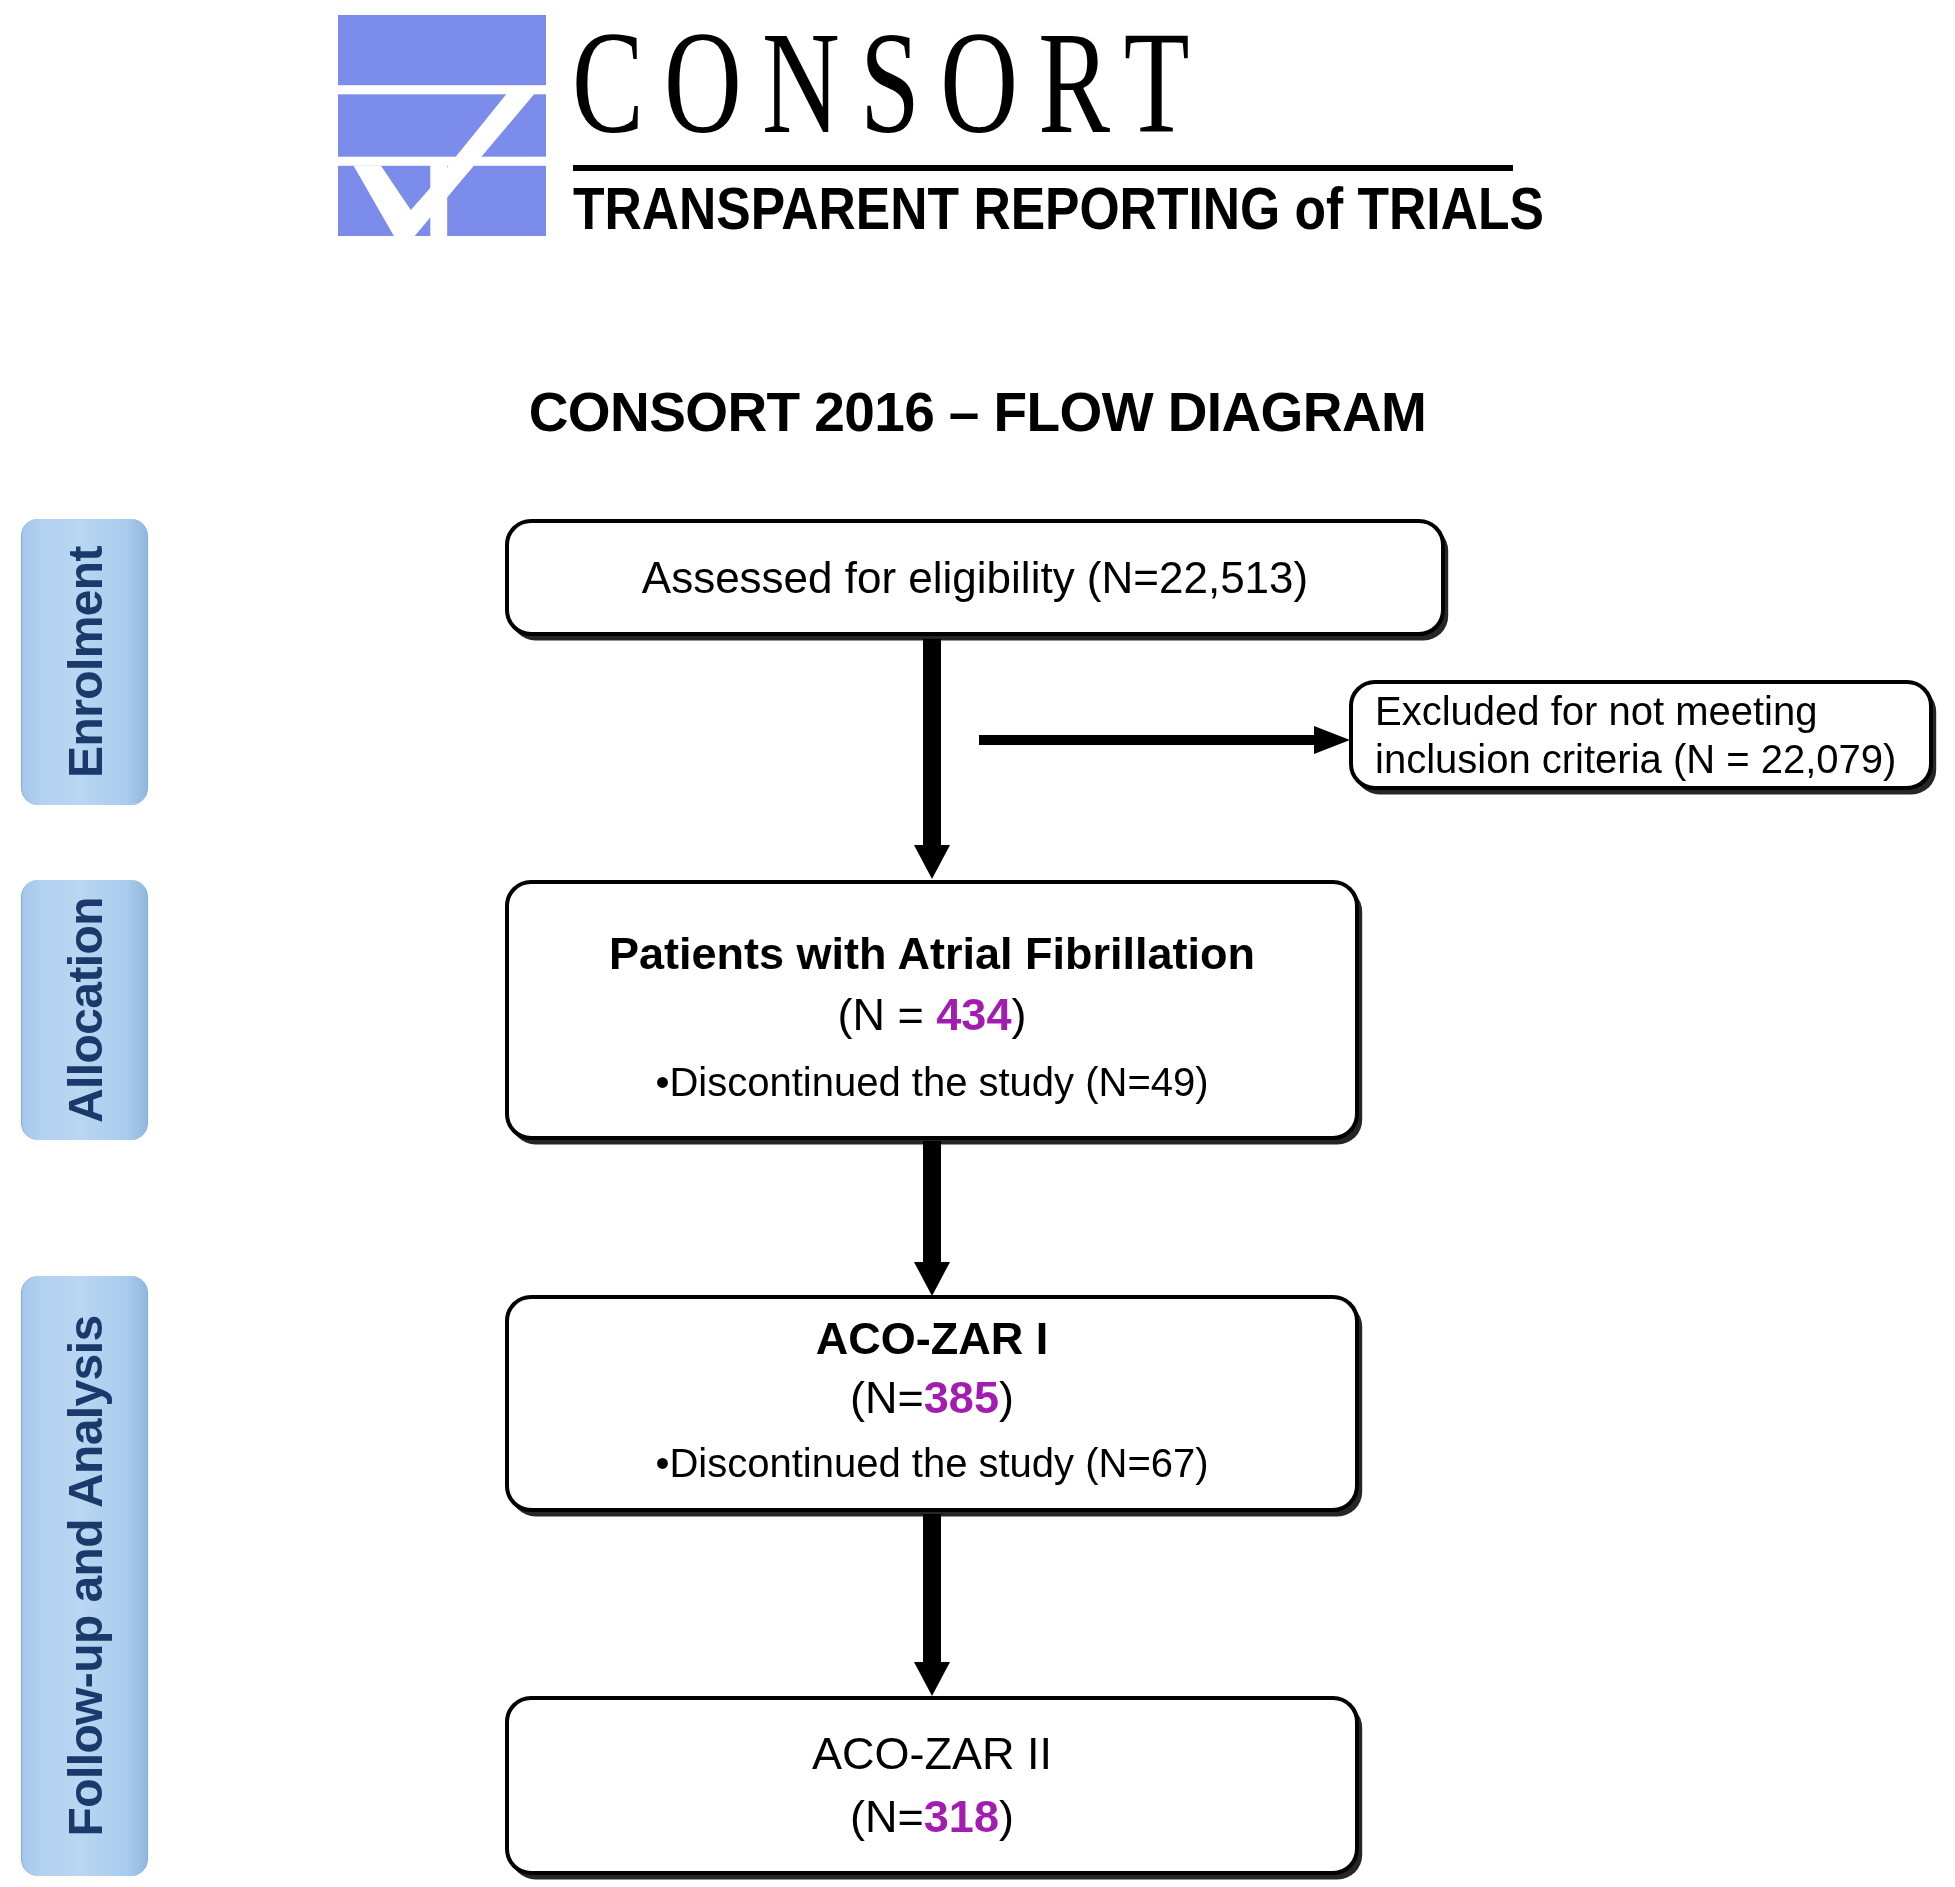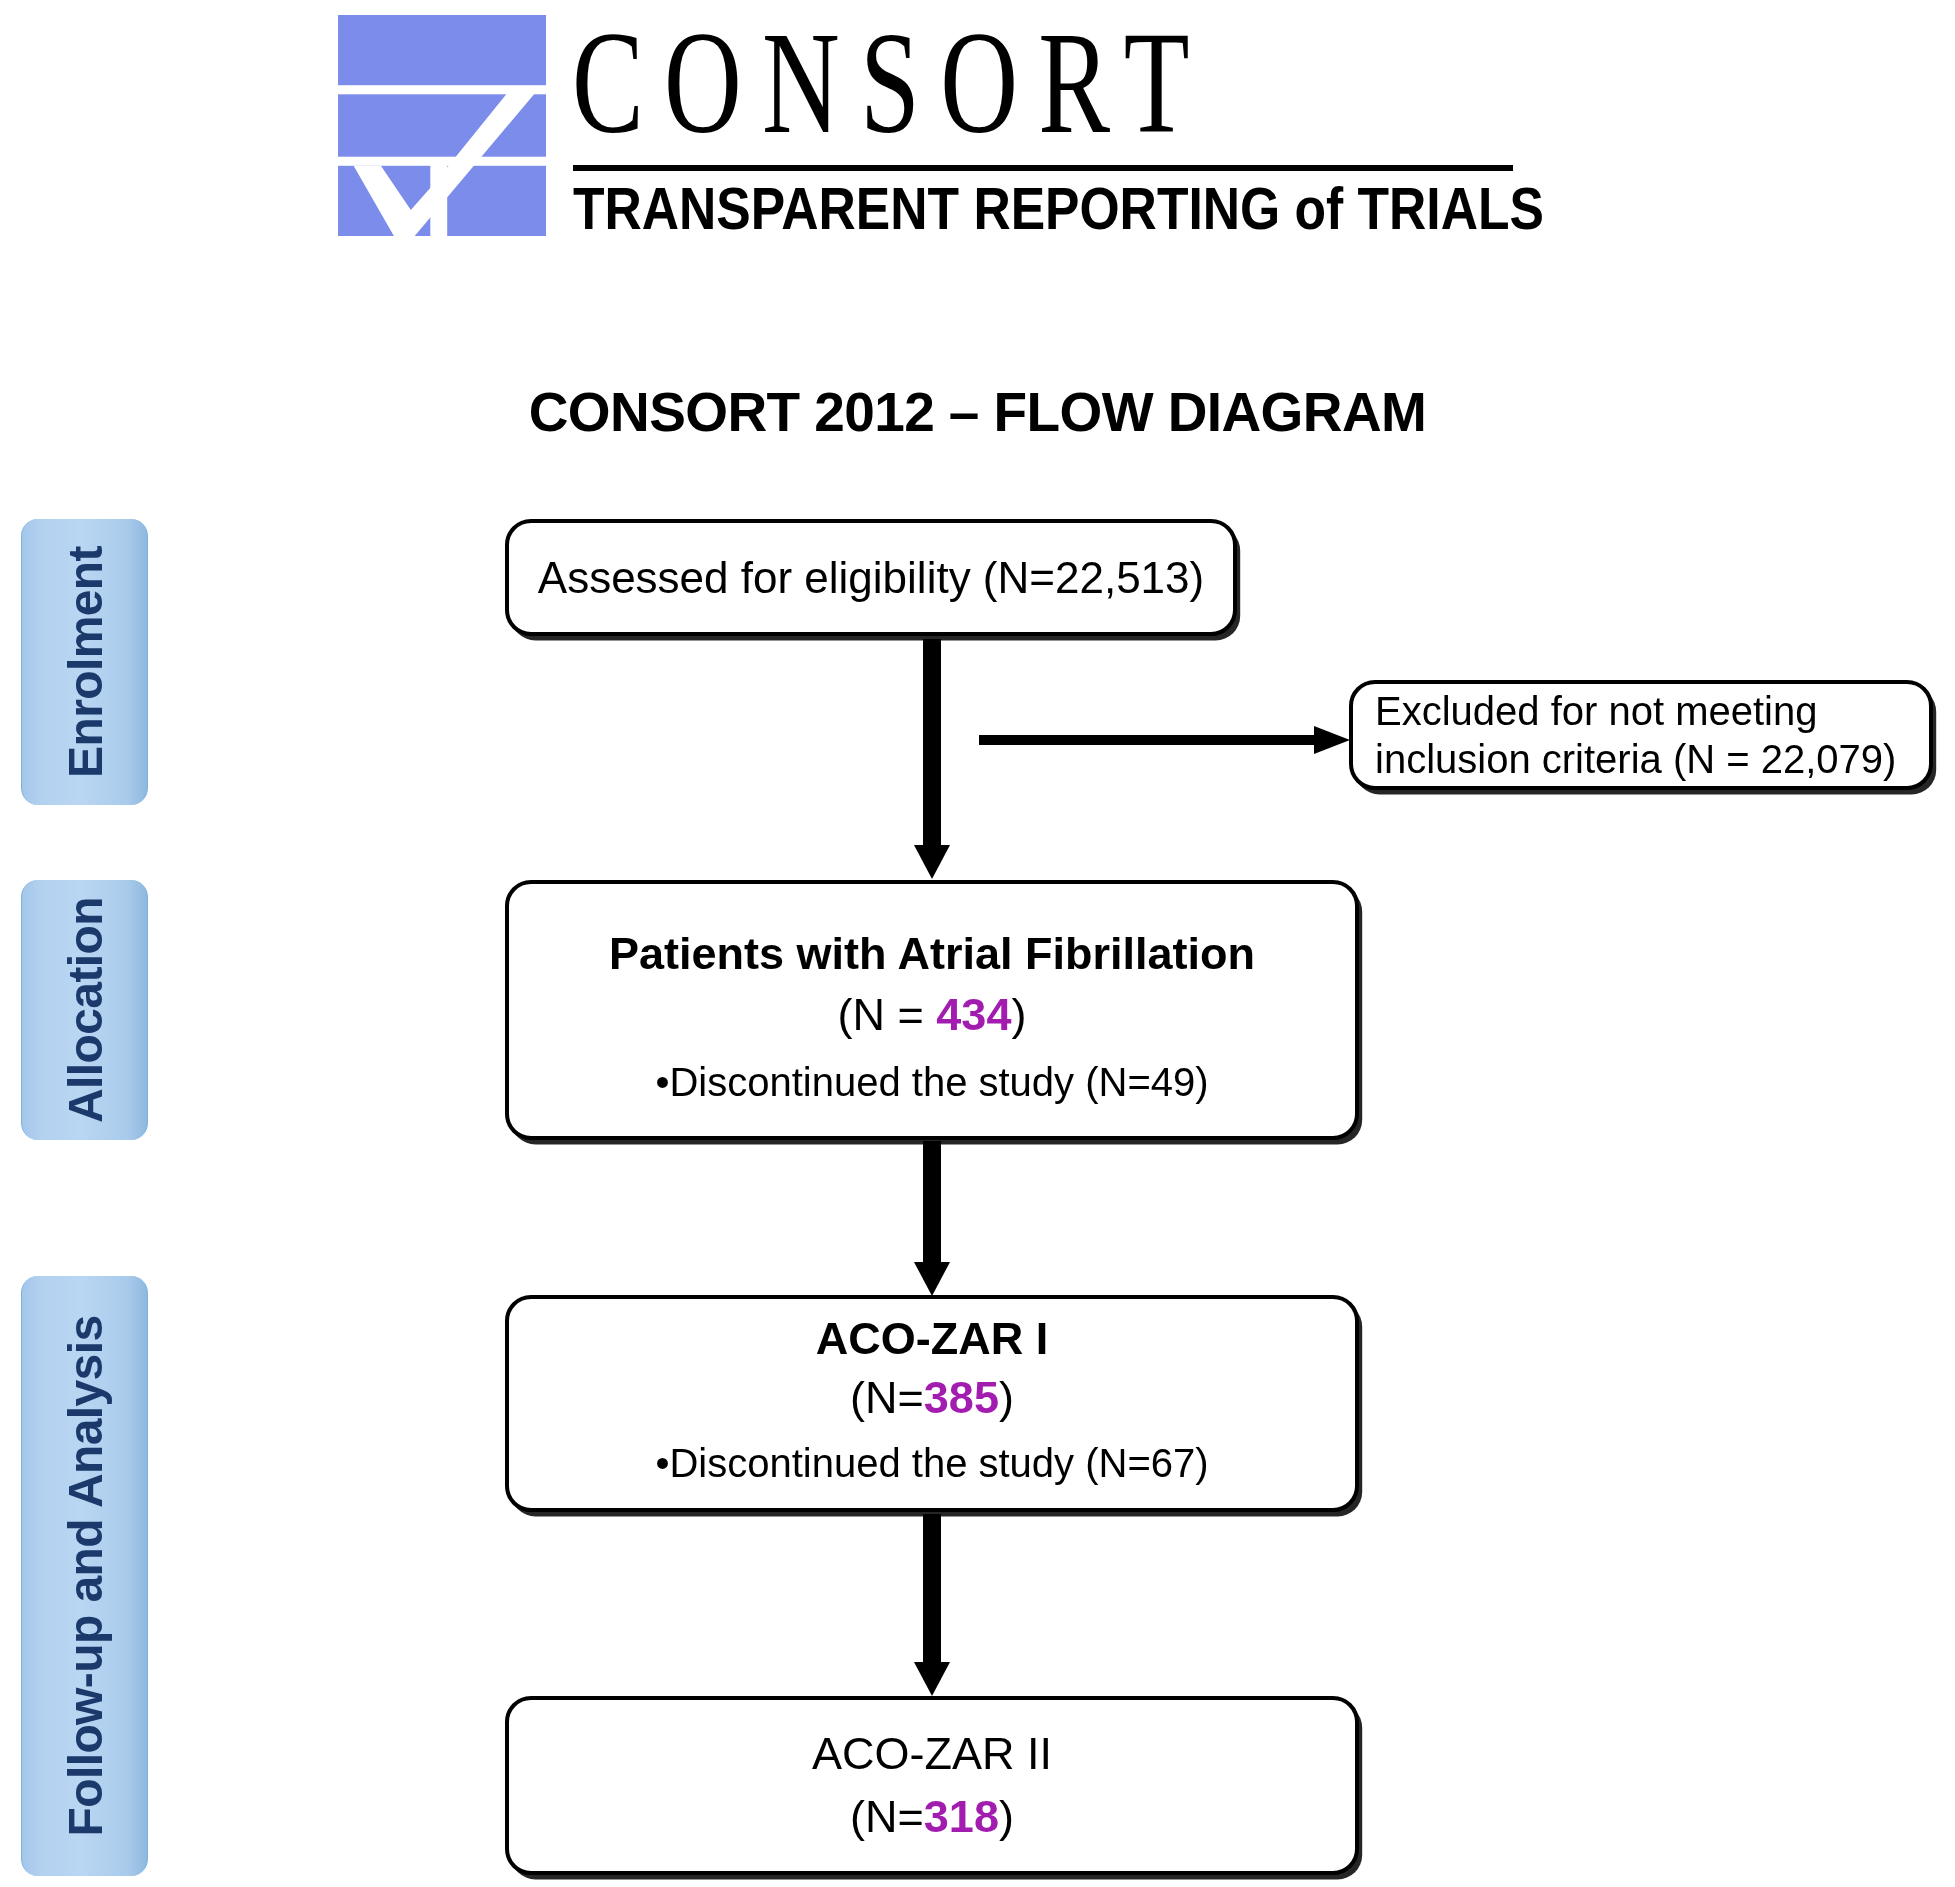--- a/index.html
+++ b/index.html
@@ -127,21 +127,21 @@
     flex-direction: column;
     justify-content: center;
   }
   .box-line {
     text-align: center;
     font-family: "Liberation Sans", sans-serif;
     color: #000000;
   }
 
   #box-assessed {
-    left: 505px; top: 519px; width: 732px; height: 117px;
+    left: 505px; top: 519px; width: 940px; height: 117px;
   }
   #box-assessed .box-line {
     font-size: 44px; line-height: 52px; font-weight: 400;
   }
 
   #box-excluded {
     left: 1349px; top: 680px; width: 584px; height: 110px;
     padding: 4px 22px; justify-content: center;
   }
   #box-excluded .box-line {
@@ -259,21 +259,21 @@
     <path d="M 262 118 L 300 118 L 110 338 L 92 338 L 34 236 L 62 236 L 110 306 Z" fill="#ffffff"></path>
   </svg>
 
   <div id="logo-wordmark">CONSORT</div>
 
   <div id="logo-rule"></div>
 
   <div id="logo-tagline">TRANSPARENT REPORTING of TRIALS</div>
 </div>
 
-<div id="diagram-title">CONSORT 2012 – FLOW DIAGRAM</div>
+<div id="diagram-title">CONSORT 2016 – FLOW DIAGRAM</div>
 
 <div class="stage-chip" id="stage-enrolment">
   <span class="stage-chip-label">Enrolment</span>
 </div>
 
 <div class="stage-chip" id="stage-allocation">
   <span class="stage-chip-label">Allocation</span>
 </div>
 
 <div class="stage-chip" id="stage-followup">

